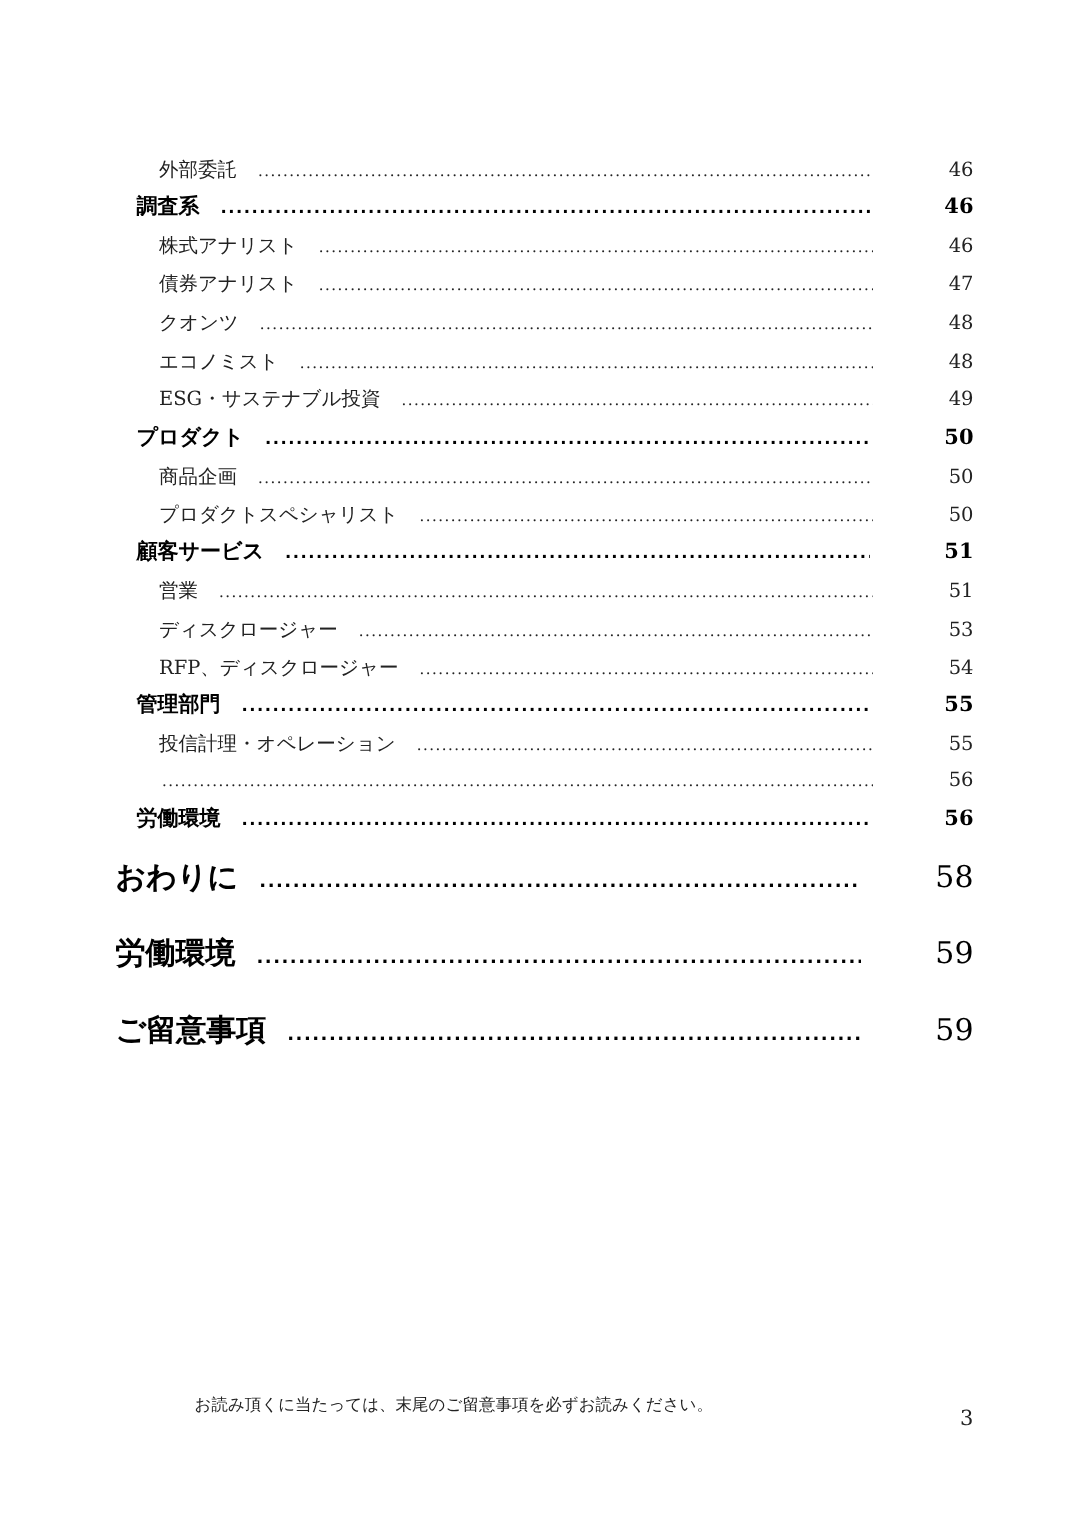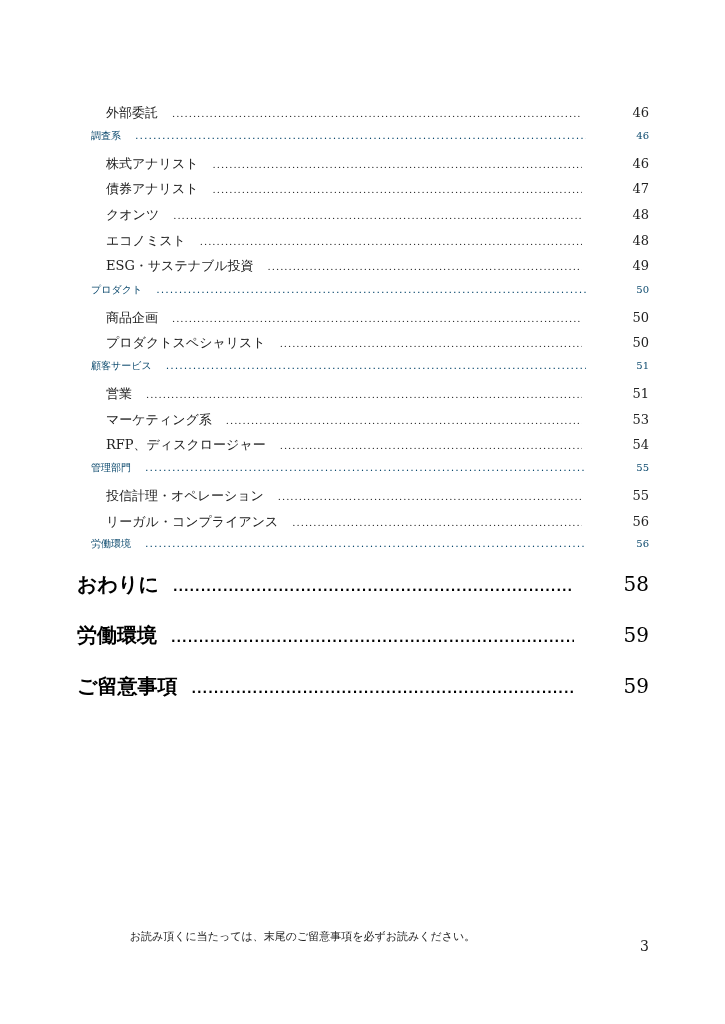--- a/index.html
+++ b/index.html
@@ -5,21 +5,21 @@
     html, body { margin: 0; padding: 0; background: #ffffff; }
     body { width: 725px; height: 1024px; position: relative; overflow: hidden; color: #111; }
     .toc { position: absolute; left: 0; top: 0; width: 725px; }
     .row { position: absolute; display: flex; align-items: baseline; white-space: nowrap; gap: 12px; }
     .row .label { flex: 0 0 auto; }
     .row .leader { flex: 1 1 auto; overflow: hidden; margin: 0 2px; letter-spacing: 1px; }
     .row .leader::before { content: "................................................................................................................................................................................................................................................................................................................................"; }
     .row .page { flex: 0 0 auto; text-align: right; margin-left: 36px; }
     .lvl3 { left: 106px; right: 76px; font-family: "DejaVu Serif", serif; font-size: 13px; color: #222; }
     .lvl3 .leader { font-size: 10px; }
-    .lvl2 { left: 91px; right: 76px; font-family: "DejaVu Sans", sans-serif; font-weight: normal; font-size: 10px; color: #0c4a6e; }
+    .lvl2 { left: 91px; right: 76px; font-family: "DejaVu Sans", sans-serif; font-weight: bold; font-size: 14px; color: #000000; }
     .lvl2 .page { font-family: "DejaVu Serif", serif; }
     .lvl2 .leader { font-size: 11px; }
     .lvl1 { left: 77px; right: 76px; font-family: "DejaVu Sans", sans-serif; font-weight: bold; font-size: 20px; color: #000; }
     .lvl1 .page { font-family: "DejaVu Serif", serif; font-weight: normal; }
     .lvl1 .leader { font-size: 12px; font-weight: bold; }
     .footer-note { position: absolute; left: 0; width: 605px; top: 929px; text-align: center; font-family: "DejaVu Serif", serif; font-size: 11px; color: #222; }
     .page-number { position: absolute; right: 76px; top: 938px; font-family: "DejaVu Serif", serif; font-size: 14px; color: #222; }
   </style>
 </head>
 <body>
@@ -79,41 +79,40 @@
       <span class="label">顧客サービス</span>
       <span class="leader"></span>
       <span class="page">51</span>
     </div>
   <div class="row lvl3" style="top:385px">
       <span class="label">営業</span>
       <span class="leader"></span>
       <span class="page">51</span>
     </div>
   <div class="row lvl3" style="top:411px">
-      <span class="label">マーケティング系</span>
+      <span class="label">ディスクロージャー</span>
       <span class="leader"></span>
       <span class="page">53</span>
     </div>
   <div class="row lvl3" style="top:436px">
       <span class="label">RFP、ディスクロージャー</span>
       <span class="leader"></span>
       <span class="page">54</span>
     </div>
   <div class="row lvl2" style="top:461px">
       <span class="label">管理部門</span>
       <span class="leader"></span>
       <span class="page">55</span>
     </div>
   <div class="row lvl3" style="top:487px">
       <span class="label">投信計理・オペレーション</span>
       <span class="leader"></span>
       <span class="page">55</span>
     </div>
   <div class="row lvl3" style="top:513px">
-      <span class="label">リーガル・コンプライアンス</span>
       <span class="leader"></span>
       <span class="page">56</span>
     </div>
   <div class="row lvl2" style="top:537px">
       <span class="label">労働環境</span>
       <span class="leader"></span>
       <span class="page">56</span>
     </div>
   <div class="row lvl1" style="top:571px">
       <span class="label">おわりに</span>

